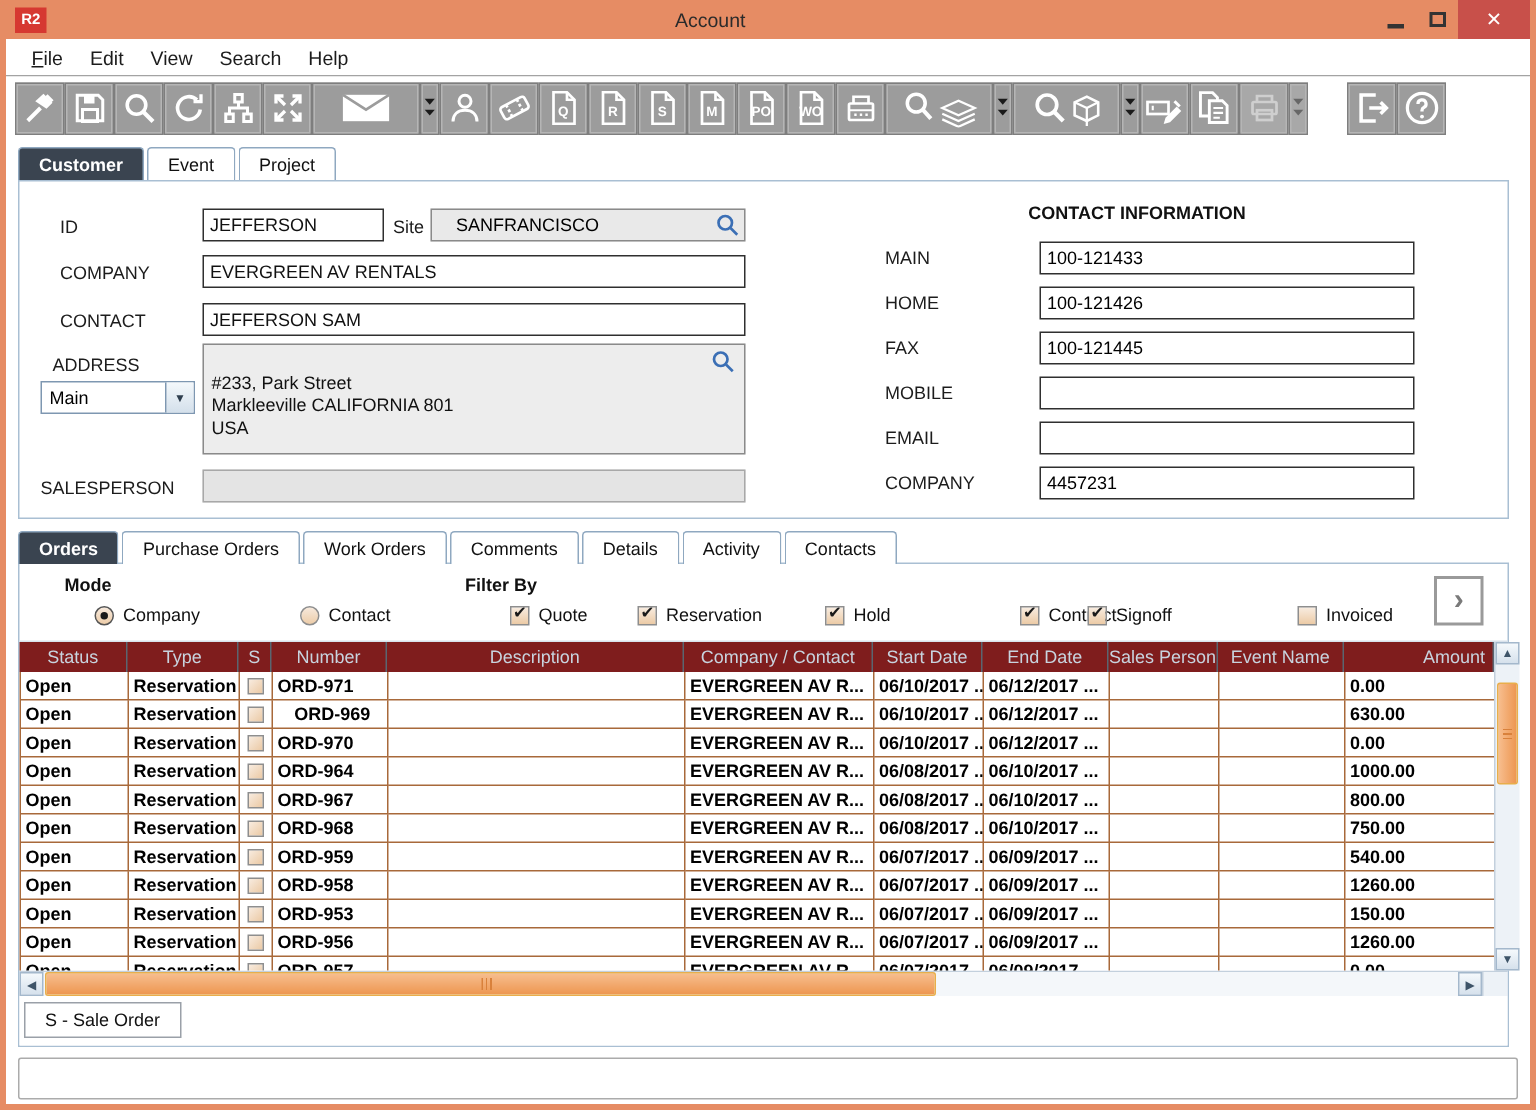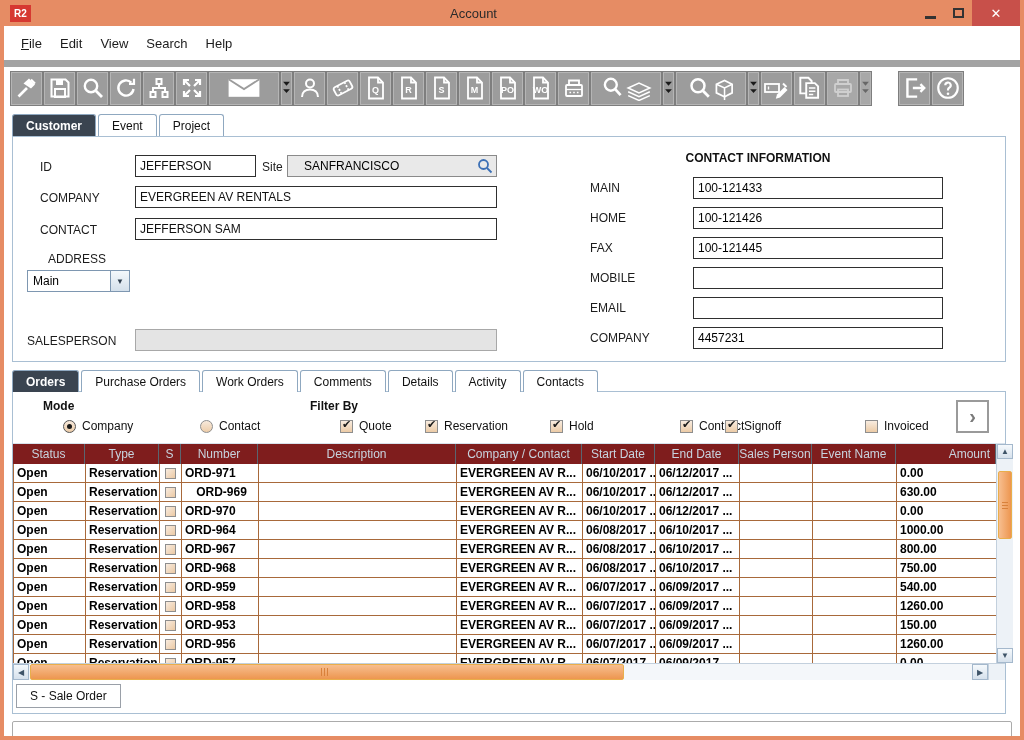--- a/index.html
+++ b/index.html
@@ -10,21 +10,21 @@
   .titlebar { height:26px; background:#E68C64; display:flex; align-items:center; padding-left:6px; flex:none; }
   .logo { width:21px; height:17px; background:#D63831; color:#fff; font-size:10px; font-weight:bold; display:flex; align-items:center; justify-content:center; }
   .title { flex:1; text-align:center; font-size:13px; color:#2b2b2b; }
   .winctl { display:flex; height:26px; }
   .win-btn { width:28px; height:26px; display:flex; align-items:center; justify-content:center; cursor:default; }
   .glyph-min { width:11px; height:3px; background:#333; margin-top:8px; }
   .glyph-max { width:11px; height:10px; border:2px solid #333; }
   .win-close { width:48px; background:#C8504A; color:#fff; font-size:13px; font-weight:bold; }
 
   
-  .menubar { height:41px; background:#fff; border-bottom:7px solid #a3a3a3; display:flex; align-items:center; padding-left:8px; flex:none; }
+  .menubar { height:25px; background:#fff; border-bottom:1px solid #a3a3a3; display:flex; align-items:center; padding-left:8px; flex:none; }
   .menu-item { font-size:13px; color:#1c1c1c; padding:3px 9px; }
   .ufirst::first-letter { text-decoration:underline; }
 
   
   .toolbar { height:42px; background:#fff; display:flex; align-items:center; padding:2px 2px 2px 6px; flex:none; }
   .tbtn { height:35px; width:33px; flex:none; background:#9C9C9C; border:1px solid #7E7E7E; outline:1px solid #B5B5B5; outline-offset:-2px; position:relative; display:flex; align-items:center; justify-content:center; padding:0; }
   .tbtn.wide { width:72px; }
   .tbtn.narrow { width:13px; }
   .tbtn.disabled { background:#A8A8A8; }
   .tbtn.disabled svg { opacity:.45; }
@@ -390,24 +390,32 @@
       <input value="SANFRANCISCO" style="">
       <svg class="mag" viewBox="0 0 16 16" fill="none" stroke="#3B6FB5" stroke-width="1.8">
           <circle cx="6.5" cy="6.5" r="4.5"></circle>
           <path d="M10 10l4.5 4.5"></path>
         </svg>
     </div>
     <span class="flabel abs" style="left:27px;top:54px">COMPANY</span>
     <input class="tinput abs" style="left: 122px; top: 49px; width: 362px;" value="EVERGREEN AV RENTALS">
     <span class="flabel abs" style="left:27px;top:86px">CONTACT</span>
     <input class="tinput abs" style="left: 122px; top: 81px; width: 362px;" value="JEFFERSON SAM">
-    <span class="flabel abs" style="left:35px;top:115px">ADDRESS</span>
+    <span class="flabel abs" style="left:22px;top:115px">ADDRESS</span>
     <div class="select abs" style="left:14px;top:133px;width:103px">
       <span class="sel-text">Main</span>
       <span class="sel-btn">▼</span>
+    </div>
+    <div class="addr-box abs" style="left:122px;top:108px;width:362px;height:74px">
+      <svg class="mag" viewBox="0 0 16 16" fill="none" stroke="#3B6FB5" stroke-width="1.8">
+          <circle cx="6.5" cy="6.5" r="4.5"></circle>
+          <path d="M10 10l4.5 4.5"></path>
+        </svg><span>#233, Park Street
+Markleeville CALIFORNIA 801
+USA</span>
     </div>
     <span class="flabel abs" style="left:14px;top:197px">SALESPERSON</span>
     <input class="tinput grayfield abs" style="left: 122px; top: 192px; width: 362px; border-color: rgb(168, 168, 168); background: rgb(228, 228, 228);" value="">
 
     <div class="ci-title">CONTACT INFORMATION</div>
     <div>
         <div class="ci-row" style="top: 40px;">
           <span class="flabel">MAIN</span>
           <input class="ci-input" value="100-121433" style="">
         </div>

